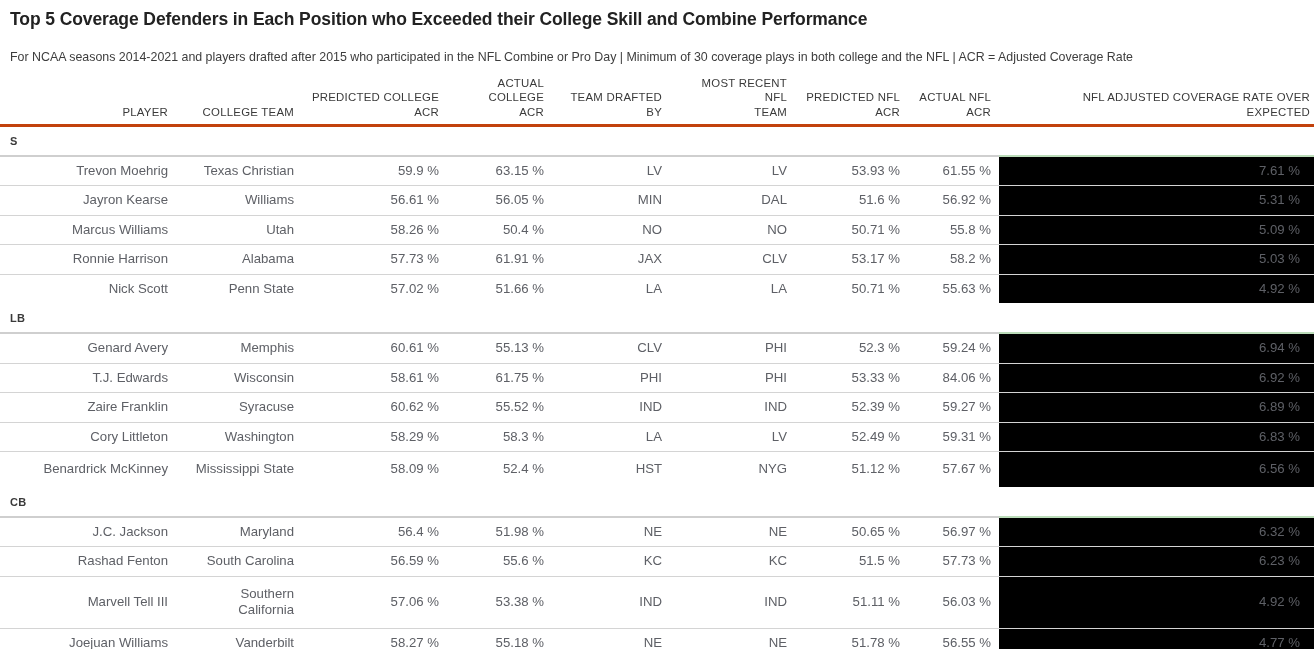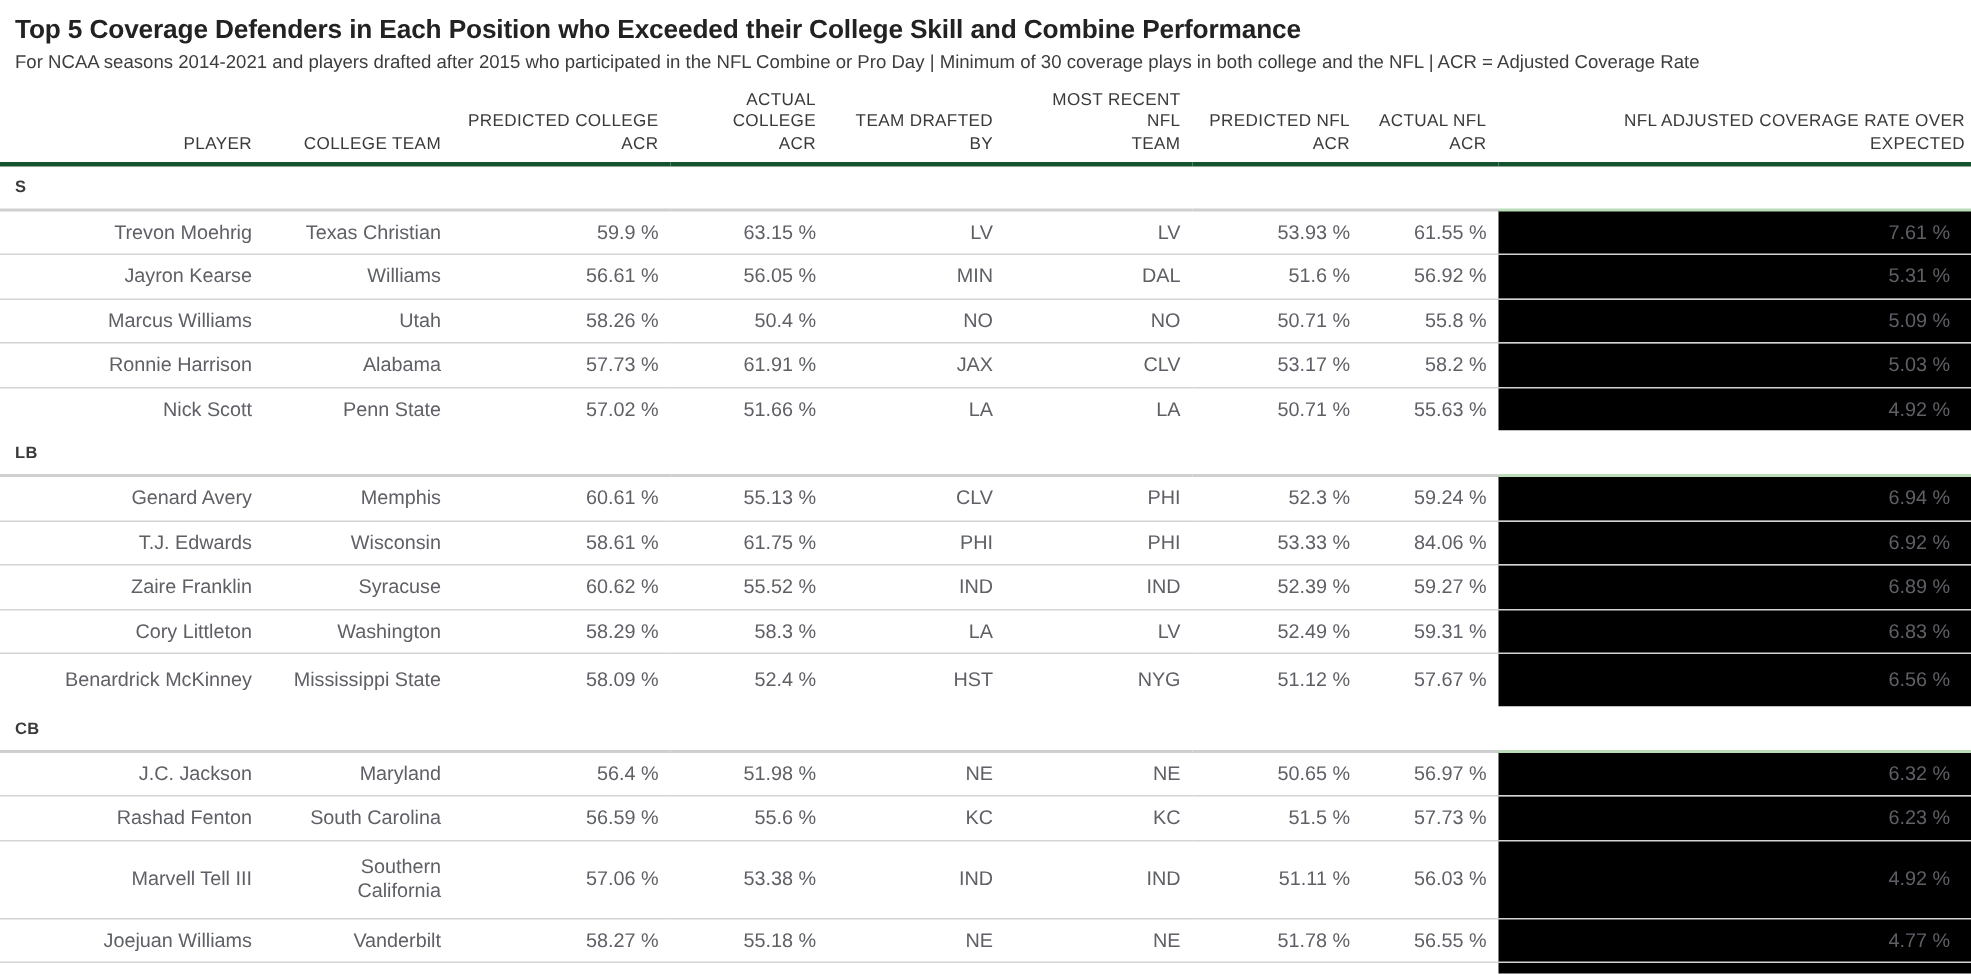--- a/index.html
+++ b/index.html
@@ -33,21 +33,21 @@
     letter-spacing: -0.1px;
     line-height: 1.15;
     margin: 0;
     white-space: nowrap;
   }
   .table-subtitle {
     font-size: 12.4px;
     font-weight: normal;
     color: #3d3d3d;
     line-height: 1.2;
-    margin: 5px 0 0 0;
+    margin: 21px 0 0 0;
     white-space: nowrap;
   }
 
   
   table.main {
     border-collapse: collapse;
     table-layout: fixed;
     width: 1314px;
     margin-top: 11px;
   }
@@ -65,21 +65,21 @@
 
   thead th {
     font-size: 11.4px;
     font-weight: normal;
     color: #3a3a3a;
     letter-spacing: 0.25px;
     text-align: right;
     vertical-align: bottom;
     padding: 0 8px 5px 8px;
     line-height: 1.25;
-    border-bottom: 3px solid #14532d;
+    border-bottom: 3px solid #c2410c;
   }
   thead th.first {
     padding-left: 10px;
   }
   thead th.last {
     padding-right: 4px;
     text-align: right;
   }
 
   

